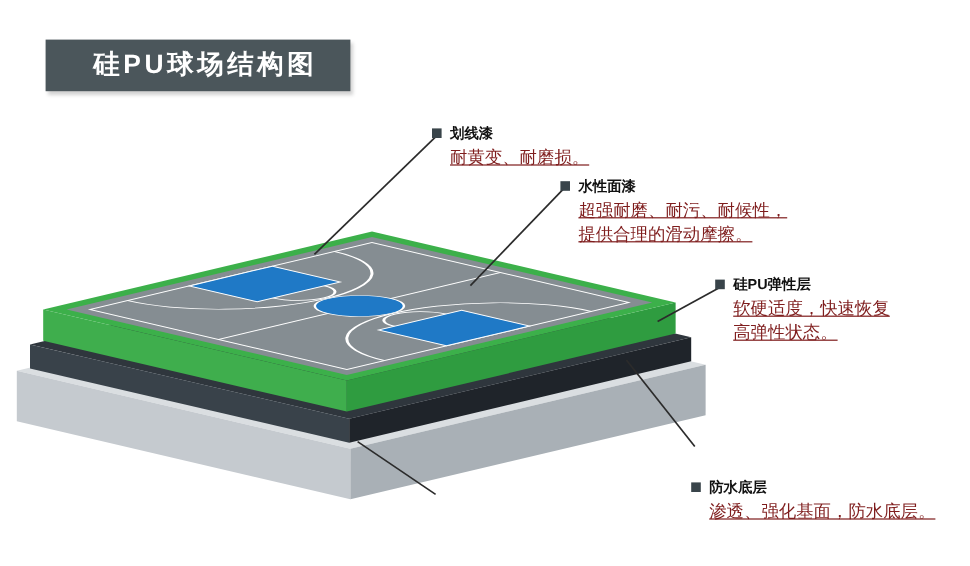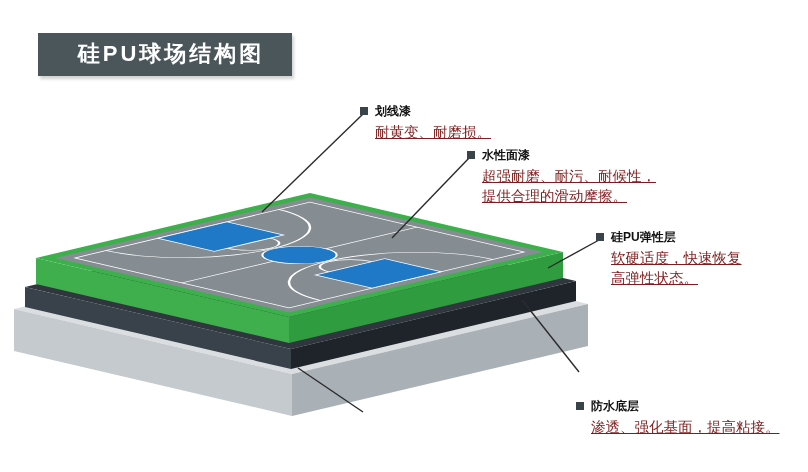--- a/index.html
+++ b/index.html
@@ -128,17 +128,17 @@
     </div>
     <div class="ldesc">超强耐磨、耐污、耐候性，</div>
     <div class="ldesc">提供合理的滑动摩擦。</div>
   </div>
 
   <div class="callout" style="left:576px;top:362px;margin-top:33px;">
     <div class="lhead">
       <span class="bullet"></span>
       <span class="ltitle">防水底层</span>
     </div>
-    <div class="ldesc">渗透、强化基面，提高粘接。</div>
+    <div class="ldesc">渗透、强化基面，防水底层。</div>
   </div>
 
 
 </div>
 
 </body></html>

